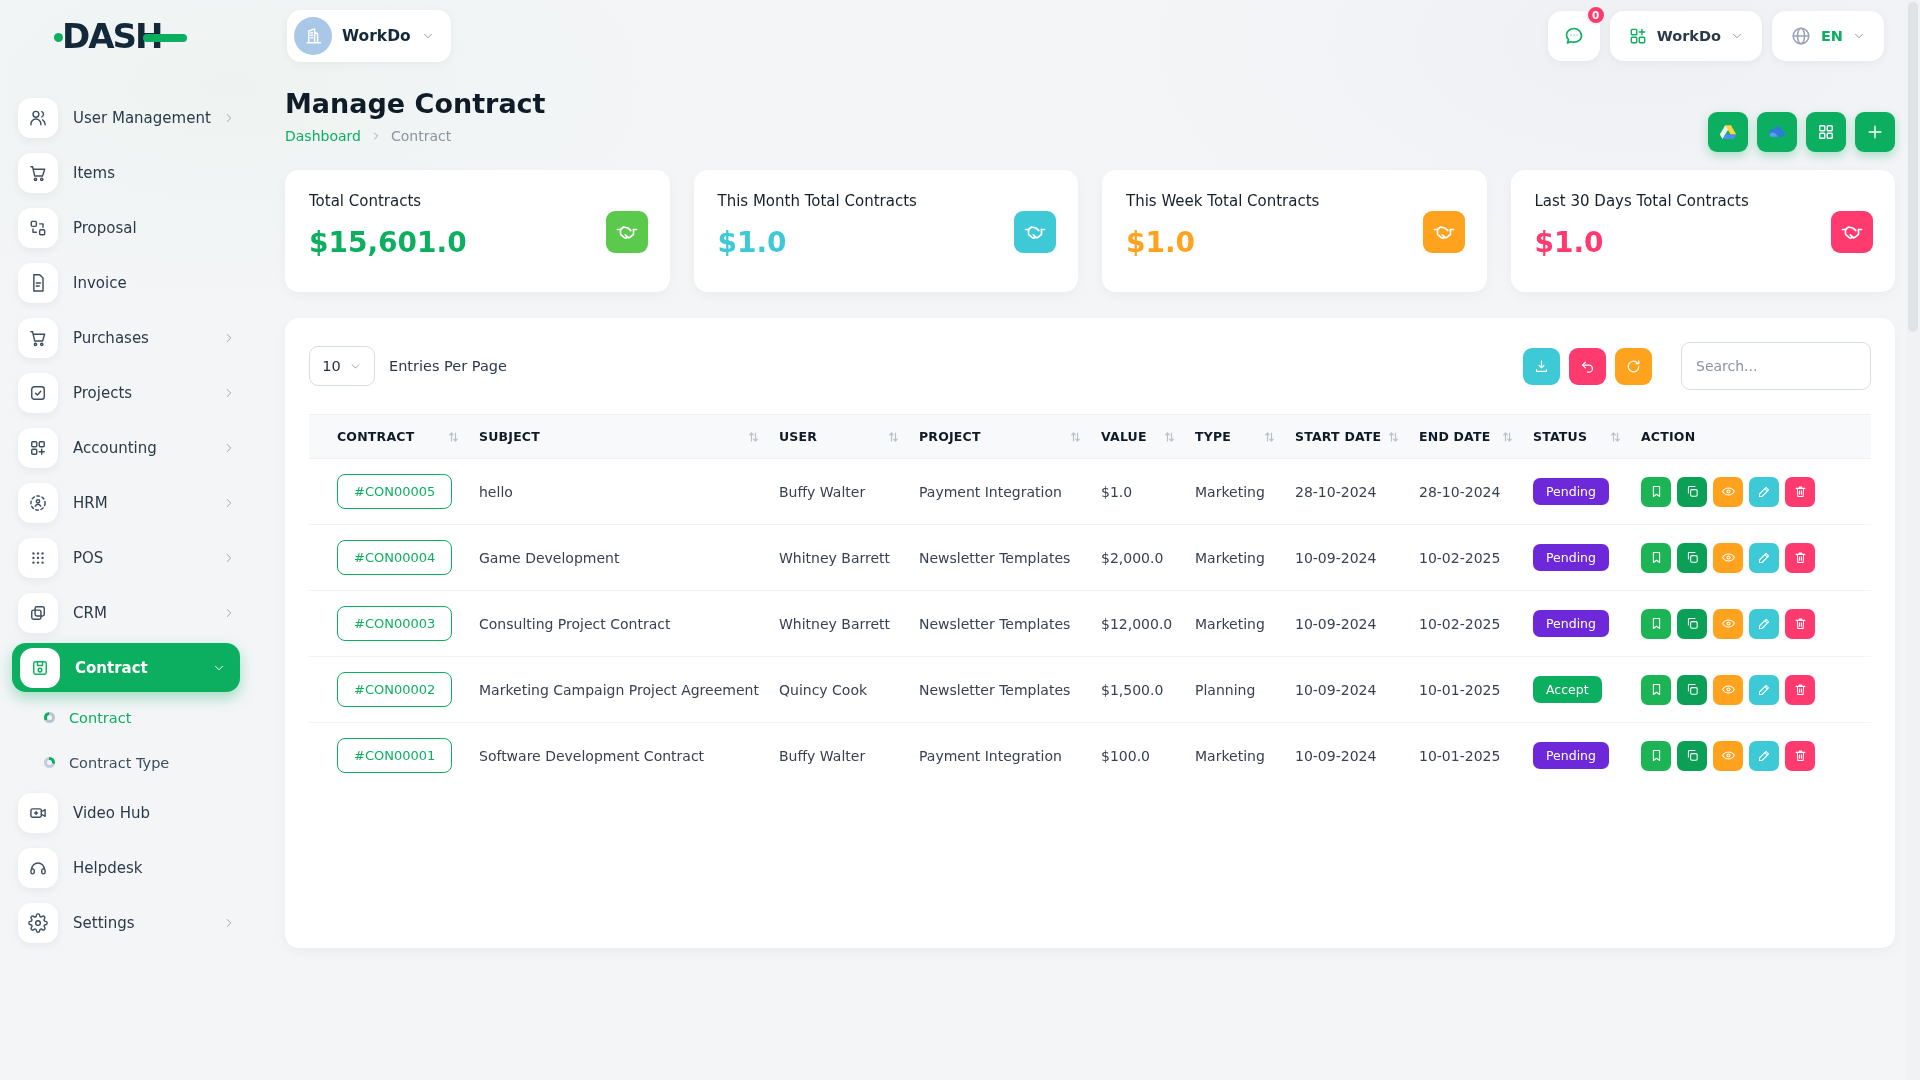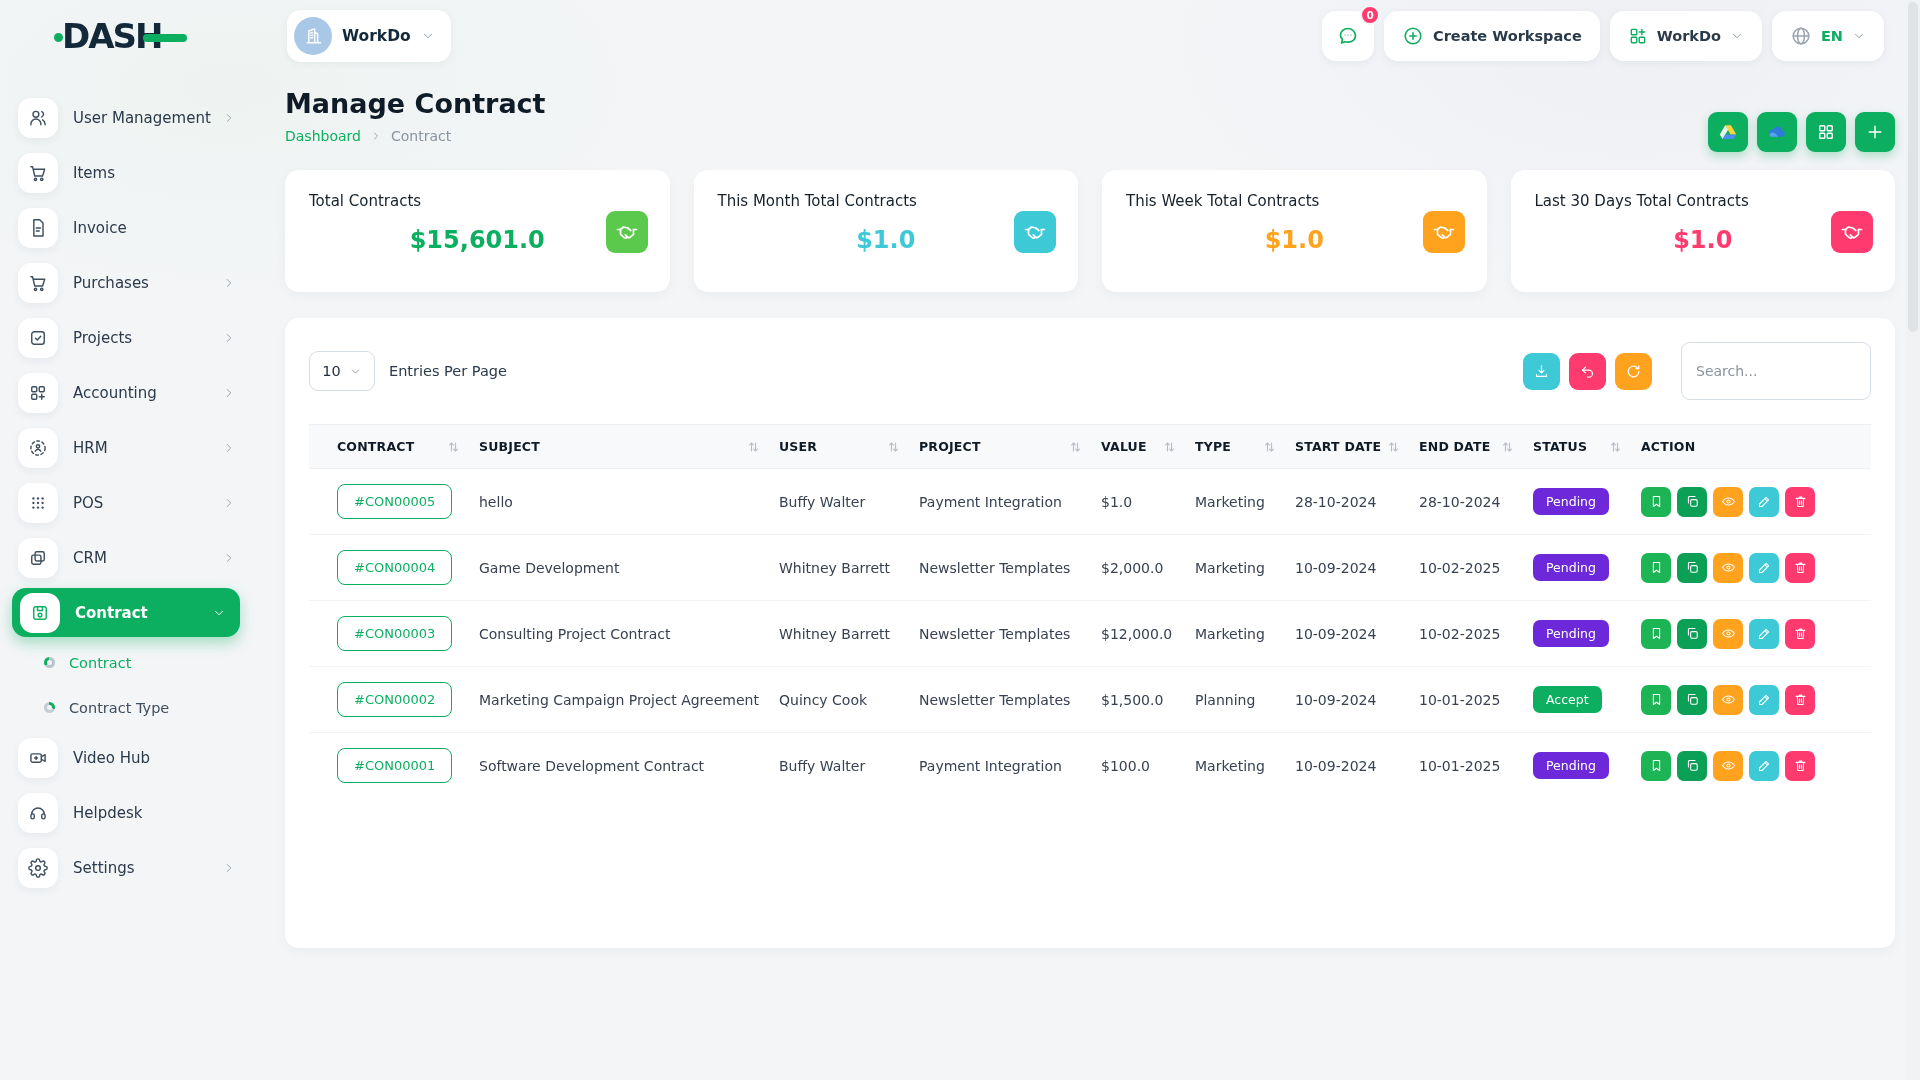--- a/index.html
+++ b/index.html
@@ -62,36 +62,36 @@
   .crumbs { margin-top:9px; display:flex; align-items:center; gap:9px; font-size:14px; }
   .crumb-home { color:#0CAF60; cursor:pointer; }
   .crumb-cur { color:#8a94a0; }
   .head-actions { position:absolute; top:40px; right:25px; display:flex; gap:9px; }
   .ha-btn { width:40px; height:40px; border-radius:9px; background:#0CAF60; display:flex; align-items:center; justify-content:center; cursor:pointer; box-shadow:0 4px 10px rgba(12,175,96,.3); color:#fff; }
 
   
   .cards { margin-top:26px; display:grid; grid-template-columns:repeat(4,1fr); gap:24px; }
   .card { background:#fff; border-radius:14px; height:122px; padding:22px 24px; position:relative; box-shadow:0 4px 12px rgba(20,40,60,.04); }
   .card-title { font-size:15px; font-weight:400; color:#15202b; }
-  .card-value { font-size:24px; font-weight:700; margin-top:16px;text-align:center; }
+  .card-value { font-size:28px; font-weight:700; margin-top:16px; }
   .card-ic { position:absolute; right:22px; top:41px; width:42px; height:42px; border-radius:9px; display:flex; align-items:center; justify-content:center; color:#fff; }
   .c-green { color:#0CAF60; } .bg-green { background:#5BC94B; }
   .c-cyan { color:#3EC9D6; } .bg-cyan { background:#3EC9D6; }
   .c-orange { color:#FFA21D; } .bg-orange { background:#FFA21D; }
   .c-pink { color:#FF3A6E; } .bg-pink { background:#FF3A6E; }
 
   
   .table-card { margin-top:26px; background:#fff; border-radius:14px; height:630px; padding:24px; display:flex; flex-direction:column; box-shadow:0 4px 12px rgba(20,40,60,.04); }
   .controls { display:flex; align-items:center; }
   .select { width:66px; height:40px; border:1px solid #d6dde3; border-radius:9px; display:flex; align-items:center; justify-content:center; gap:8px; font-size:14.5px; color:#1f2d3d; cursor:pointer; background:#fff; }
   .entries-lbl { margin-left:14px; font-size:14.5px; color:#2b3a4a; }
   .ctr-right { margin-left:auto; display:flex; align-items:center; gap:9px; }
   .mini-btn { width:37px; height:37px; border-radius:9px; display:flex; align-items:center; justify-content:center; color:#fff; cursor:pointer; }
   .mb-cyan { background:#3EC9D6; } .mb-pink { background:#FF3A6E; } .mb-orange { background:#FFA21D; }
-  .search { margin-left:20px; width:190px; height:58px; border:1px solid #d6dde3; border-radius:9px; padding:0 14px; font-size:14px; color:#1f2d3d; background:#fff; font-family:inherit; }
+  .search { margin-left:20px; width:190px; height:48px; border:1px solid #d6dde3; border-radius:9px; padding:0 14px; font-size:14px; color:#1f2d3d; background:#fff; font-family:inherit; }
   .search::placeholder { color:#8a94a0; }
 
   table { width:100%; border-collapse:collapse; table-layout:fixed; margin-top:24px; }
   thead th { background:#f8f9fb; border-top:1px solid #eef0f3; border-bottom:1px solid #eef0f3; height:44px;
     font-size:12.5px; font-weight:700; color:#0f1b27; text-align:left; padding:0 10px; letter-spacing:.2px; }
   thead th:first-child { padding-left:28px; }
   .th-in { display:flex; align-items:center; justify-content:space-between; }
   .sort { color:#b7c0c9; flex:none; }
   tbody td { height:66px; border-bottom:1px solid #f1f3f5; font-size:14px; color:#374151; padding:0 10px; }
   tbody td:first-child { padding-left:28px; }
@@ -148,29 +148,20 @@
         <svg class="ic" width="24" height="24" viewBox="0 0 24 24">
             <path d="M12 4.5c-4.1 0-7.5 2.9-7.5 6.5 0 1.7.7 3.3 2 4.4L5.5 19l3.4-1.2c1 .3 2 .4 3.1.4 4.1 0 7.5-2.9 7.5-6.5S16.1 4.5 12 4.5z"></path>
             <circle cx="9" cy="11" r="0.6" fill="currentColor" stroke="none"></circle>
             <circle cx="12" cy="11" r="0.6" fill="currentColor" stroke="none"></circle>
             <circle cx="15" cy="11" r="0.6" fill="currentColor" stroke="none"></circle>
           </svg>
       </span>
       <span class="chat-badge">0</span>
     </div>
 
-    <div class="tr-btn">
-      <span class="green">
-        <svg class="ic" width="22" height="22" viewBox="0 0 24 24">
-            <circle cx="12" cy="12" r="8.5"></circle>
-            <path d="M12 8.5v7M8.5 12h7"></path>
-          </svg>
-      </span>
-      <span>Create Workspace</span>
-    </div>
 
     <div class="tr-btn">
       <span class="green">
         <svg class="ic" width="20" height="20" viewBox="0 0 24 24">
             <rect x="4" y="4" width="6.5" height="6.5" rx="1"></rect>
             <rect x="4" y="13.5" width="6.5" height="6.5" rx="1"></rect>
             <rect x="13.5" y="13.5" width="6.5" height="6.5" rx="1"></rect>
             <path d="M16.7 4v6.5M13.5 7.2H20"></path>
           </svg>
       </span>
@@ -218,20 +209,30 @@
     </li>
     <li class="side-item">
       <span class="tile">
           <svg class="ic" width="20" height="20" viewBox="0 0 24 24">
             <circle cx="9" cy="19.5" r="1.4"></circle>
             <circle cx="16.5" cy="19.5" r="1.4"></circle>
             <path d="M3.5 4.5h2L8 15.5h9.5l2.5-8H6"></path>
           </svg>
         </span>
       <span class="side-lbl">Items</span>
+    </li>
+    <li class="side-item">
+      <span class="tile">
+          <svg class="ic" width="20" height="20" viewBox="0 0 24 24">
+            <rect x="4" y="4" width="6" height="6" rx="1.2"></rect>
+            <rect x="14" y="14" width="6" height="6" rx="1.2"></rect>
+            <path d="M14 7h4v4M10 17H6v-4"></path>
+          </svg>
+        </span>
+      <span class="side-lbl">Proposal</span>
     </li>
     <li class="side-item">
       <span class="tile">
           <svg class="ic" width="20" height="20" viewBox="0 0 24 24">
             <path d="M7 3.5h7l4 4v15.5H7z" transform="translate(0 -1.5)"></path>
             <path d="M10 12h5M10 15.5h3.5"></path>
           </svg>
         </span>
       <span class="side-lbl">Invoice</span>
     </li>

